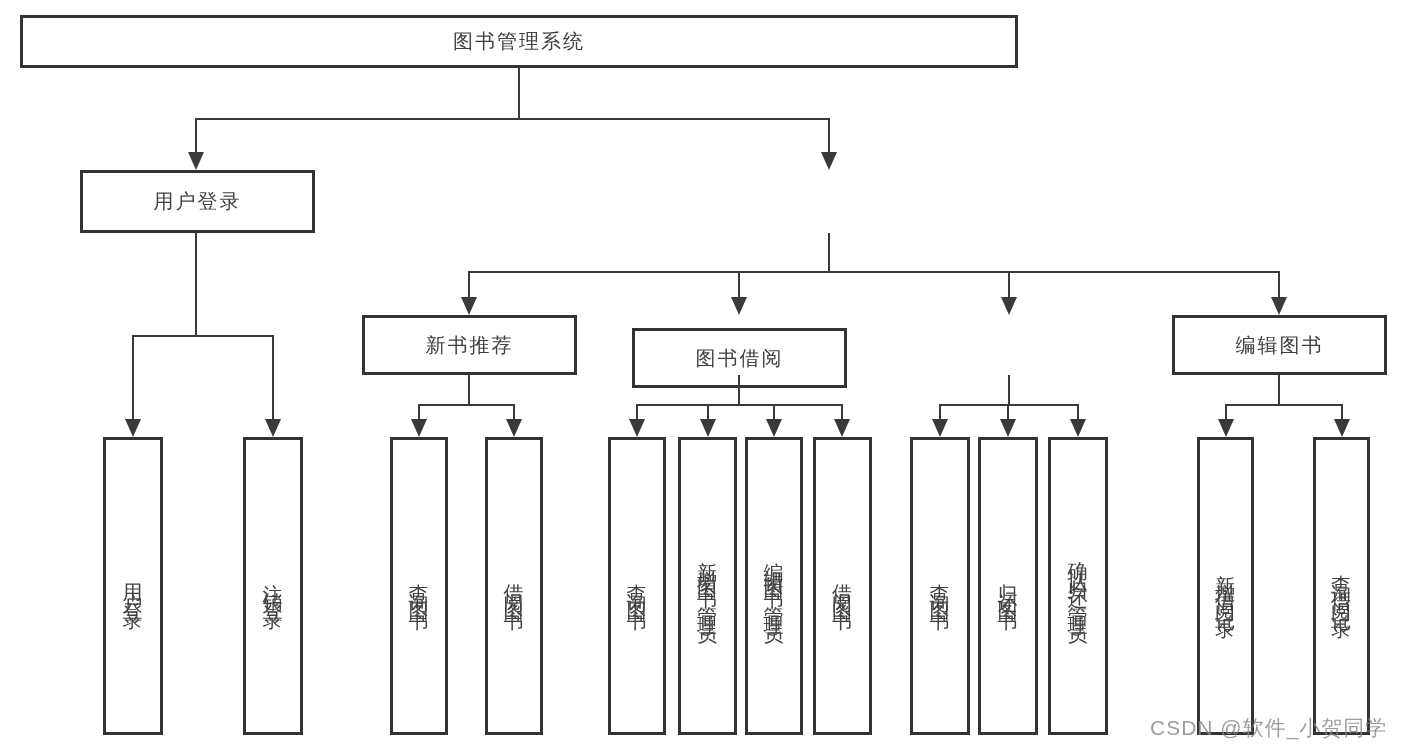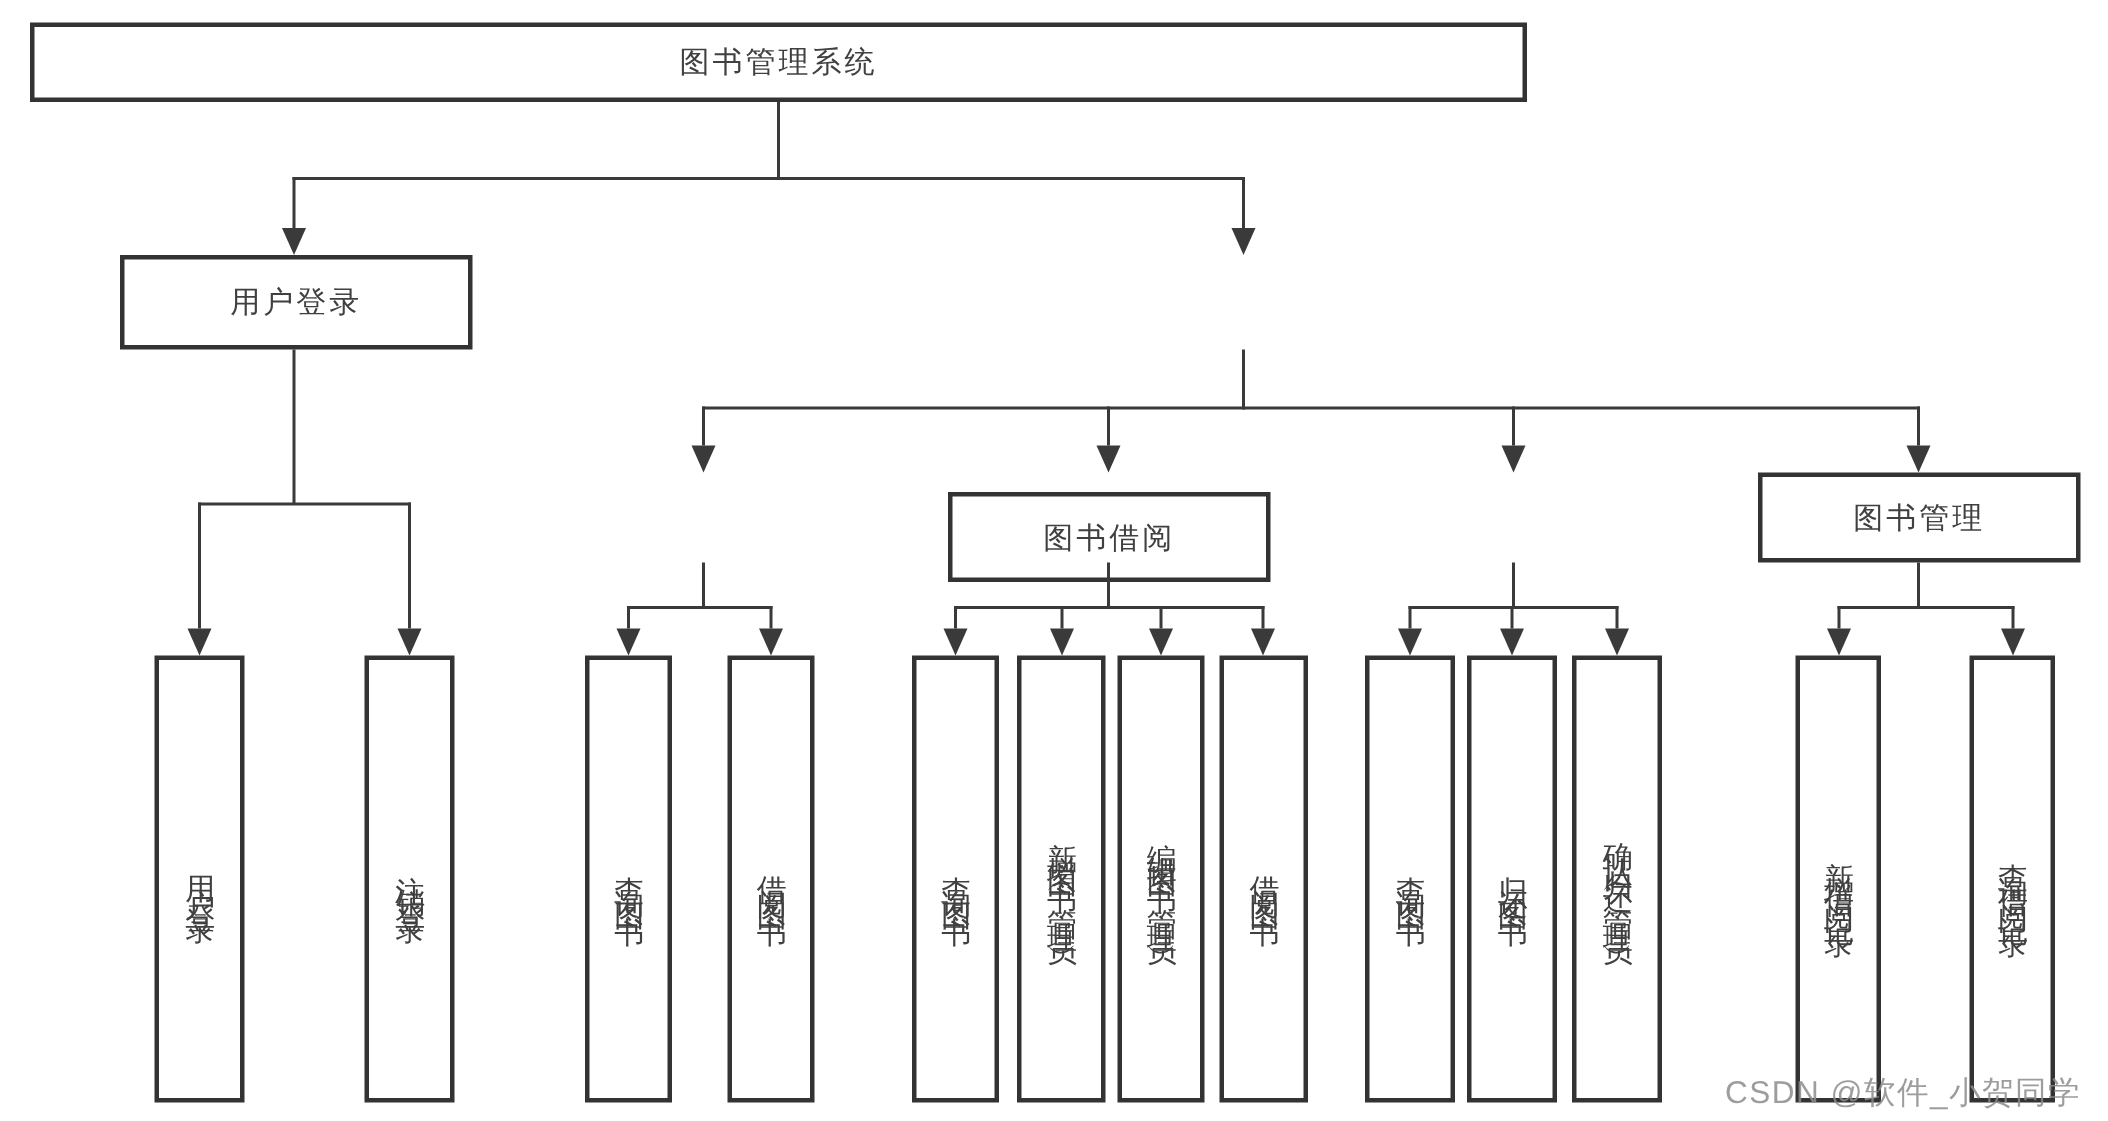--- a/index.html
+++ b/index.html
@@ -63,25 +63,28 @@
 <div class="stage">
 
   <div class="node node-h" style="left:20px;top:15px;width:998px;height:53px">
     <span>图书管理系统</span>
   </div>
 
   <div class="node node-h" style="left:80px;top:170px;width:235px;height:63px">
     <span>用户登录</span>
   </div>
 
+  <div class="node node-h" style="left:362px;top:315px;width:215px;height:60px">
+    <span>新书推荐</span>
+  </div>
   <div class="node node-h" style="left:632px;top:328px;width:215px;height:60px">
     <span>图书借阅</span>
   </div>
   <div class="node node-h" style="left:1172px;top:315px;width:215px;height:60px">
-    <span>图书管理</span>
+    <span>编辑图书</span>
   </div>
 
   <div class="node node-v" style="left:103px;top:437px;width:60px;height:298px">
     <span class="vtext">用户登录</span>
   </div>
   <div class="node node-v" style="left:243px;top:437px;width:60px;height:298px">
     <span class="vtext">注销登录</span>
   </div>
 
   <div class="node node-v" style="left:390px;top:437px;width:58px;height:298px">

